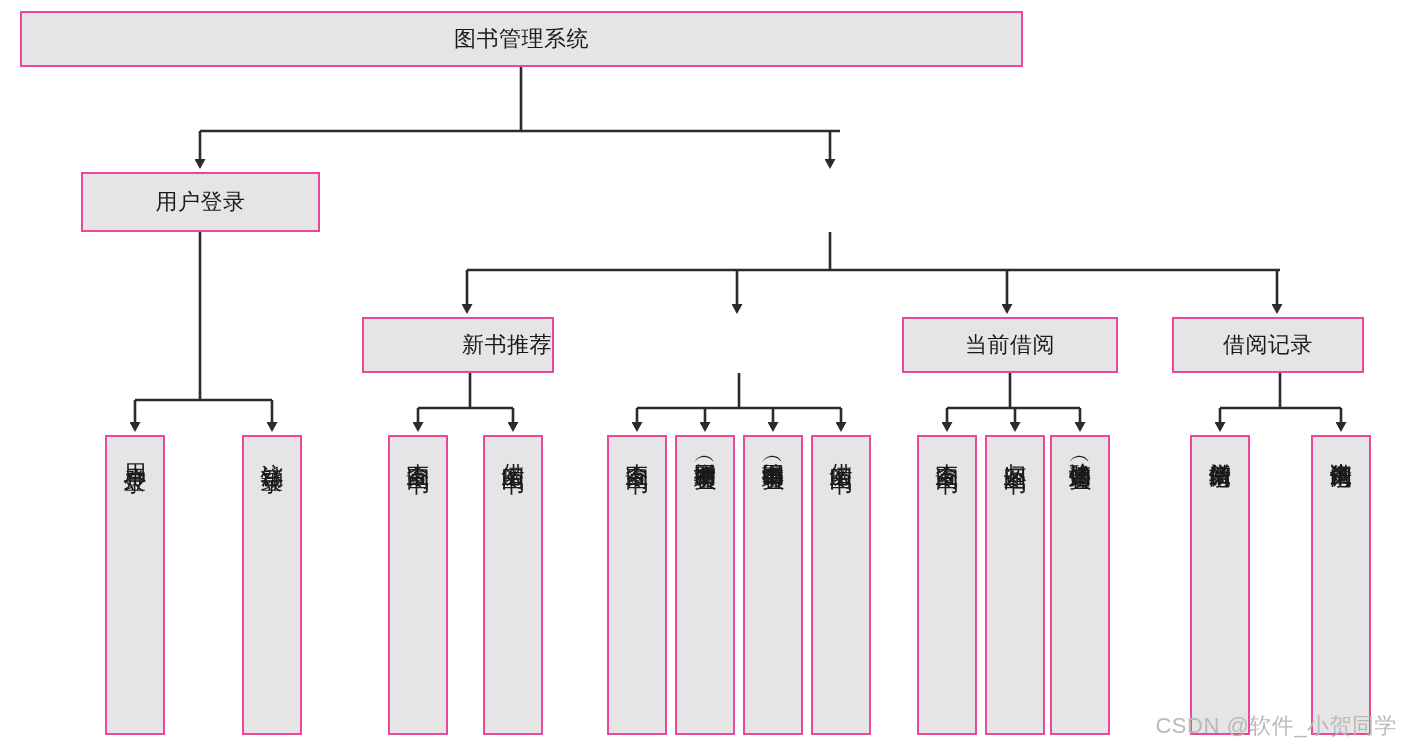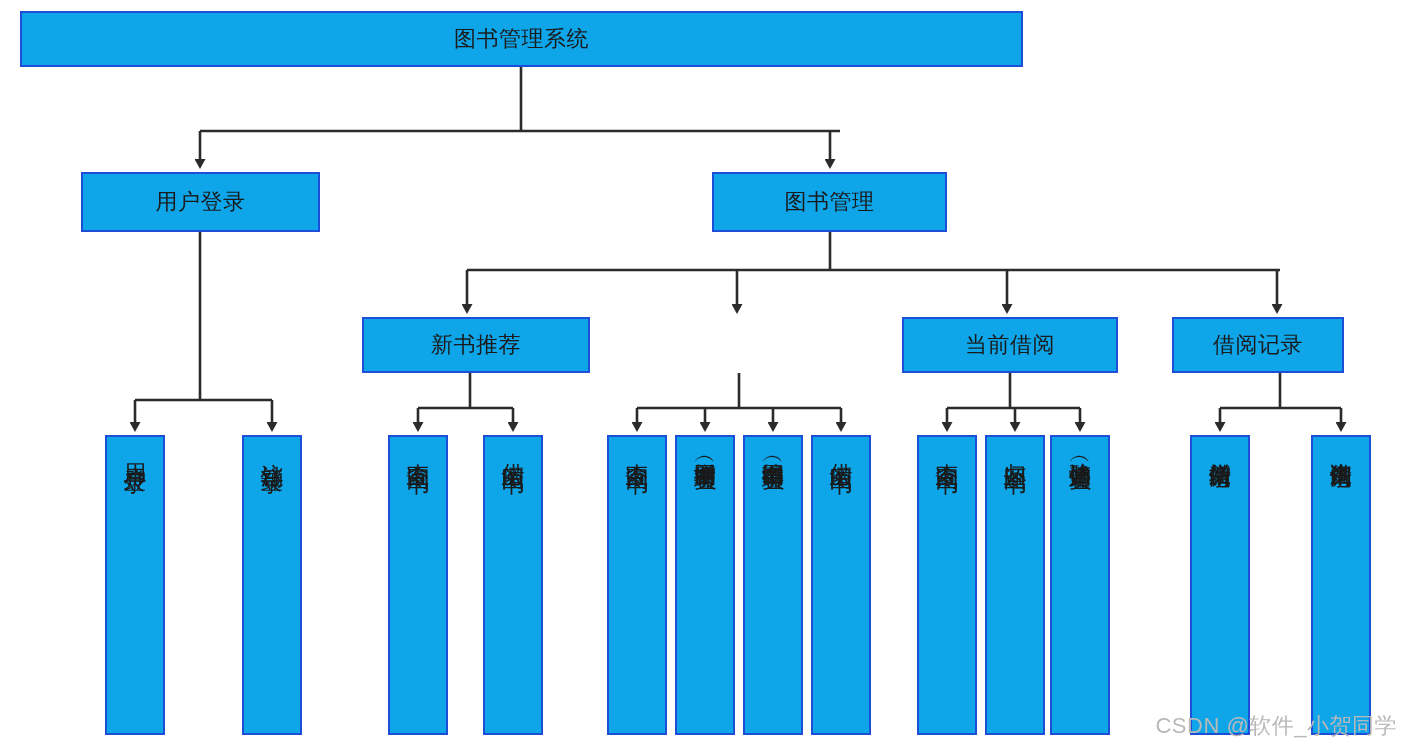--- a/index.html
+++ b/index.html
@@ -21,22 +21,22 @@
   #edges {
     position: absolute;
     left: 0;
     top: 0;
     width: 1405px;
     height: 747px;
   }
   .node {
     position: absolute;
     box-sizing: border-box;
-    background: #0ea5e9;
-    border: 2px solid #1d4ed8;
+    background: #e5e5e5;
+    border: 2px solid #ec4899;
     display: flex;
     align-items: center;
     justify-content: center;
     color: #1a1a1a;
     z-index: 2;
   }
   .node .lbl {
     display: block;
     text-align: center;
     line-height: 1.08;
@@ -132,31 +132,28 @@
     </g>
   </svg>
 
   <div class="node h" style="left:20px;top:11px;width:1003px;height:56px;">
     <span class="lbl">图书管理系统</span>
   </div>
 
   <div class="node h" style="left:81px;top:172px;width:239px;height:60px;">
     <span class="lbl">用户登录</span>
   </div>
-  <div class="node h" style="left:712px;top:172px;width:235px;height:60px;">
-    <span class="lbl">图书管理</span>
-  </div>
 
-  <div class="node h" style="left:362px;top:317px;width:228px;height:56px;">
+  <div class="node h" style="left:362px;top:317px;width:192px;height:56px;justify-content:flex-end;">
     <span class="lbl">新书推荐</span>
   </div>
   <div class="node h" style="left:902px;top:317px;width:216px;height:56px;">
     <span class="lbl">当前借阅</span>
   </div>
-  <div class="node h" style="left:1172px;top:317px;width:172px;height:56px;">
+  <div class="node h" style="left:1172px;top:317px;width:192px;height:56px;">
     <span class="lbl">借阅记录</span>
   </div>
 
   <div class="node v" style="left:105px;top:435px;width:60px;height:300px;">
     <span class="lbl">用户登录</span>
   </div>
   <div class="node v" style="left:242px;top:435px;width:60px;height:300px;">
     <span class="lbl">注销登录</span>
   </div>
   <div class="node v" style="left:388px;top:435px;width:60px;height:300px;">

